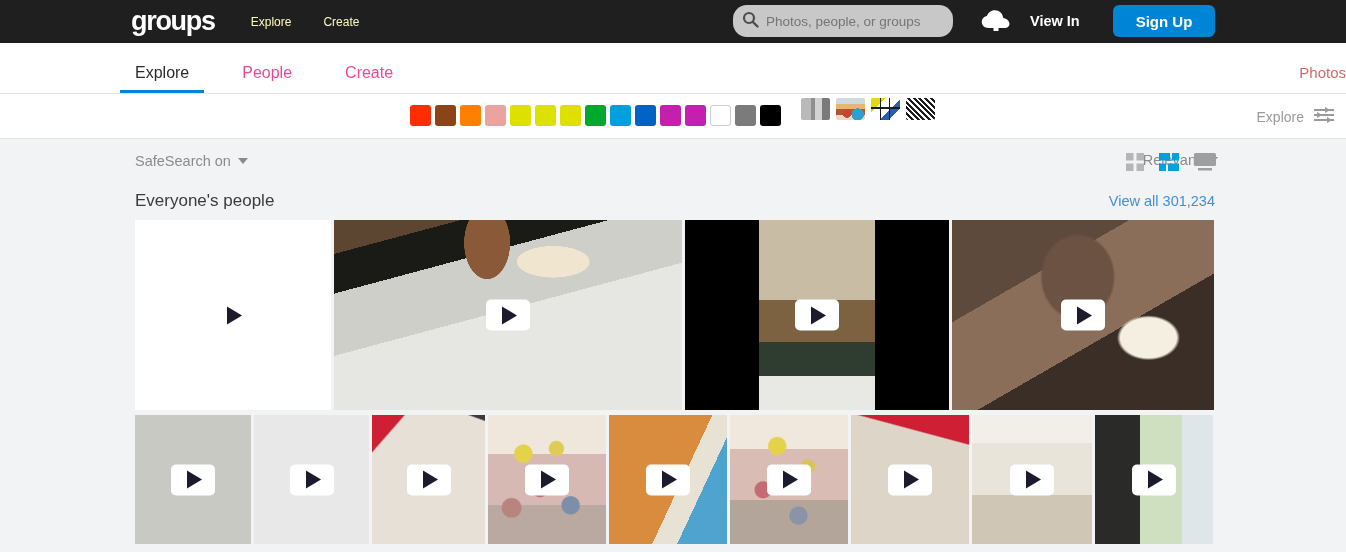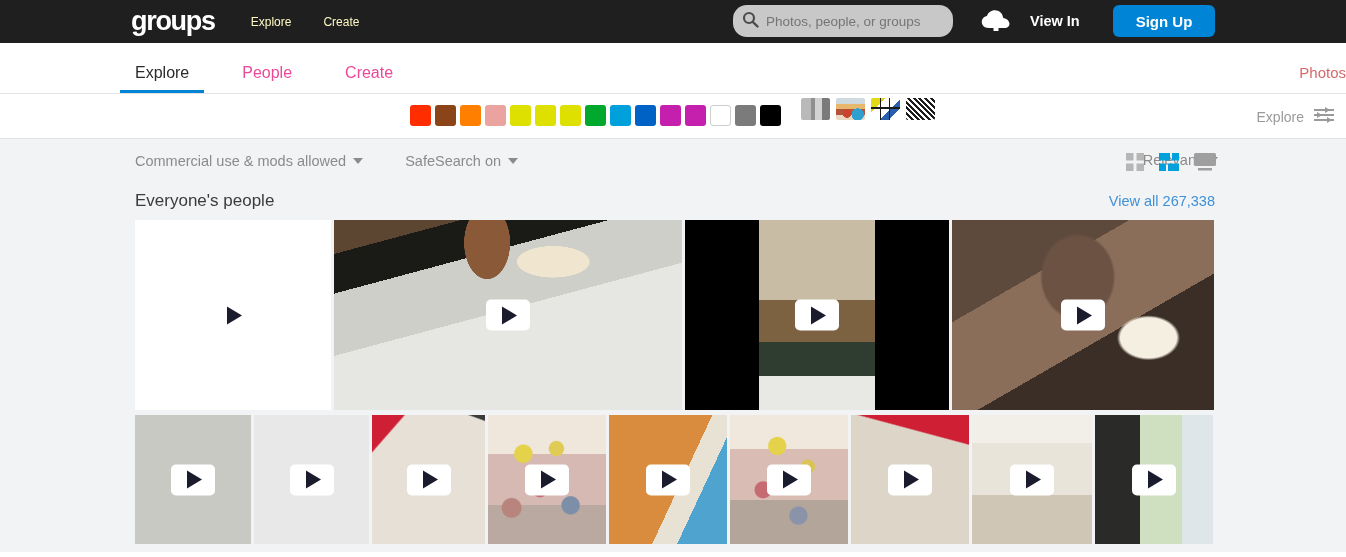--- a/index.html
+++ b/index.html
@@ -363,24 +363,20 @@
         <line x1="1" y1="13" x2="21" y2="13" stroke="#9a9a9a" stroke-width="2"></line>
         <polygon points="12,0 17,3 12,6" fill="#9a9a9a"></polygon>
         <polygon points="4,5 9,8 4,11" fill="#9a9a9a"></polygon>
         <polygon points="14,10 19,13 14,16" fill="#9a9a9a"></polygon>
       </svg>
     </span>
   </div>
 </div>
 
 <div class="filter-bar">
-  <div class="filter-item">
-    <span>Commercial use &amp; mods allowed</span>
-    <span class="caret"></span>
-  </div>
   <div class="filter-item">
     <span>SafeSearch on</span>
     <span class="caret"></span>
   </div>
 
   <div class="filter-right">
     <span class="sort-item">Relevant</span>
     <span class="caret" style="margin-left:8px"></span>
   </div>
 
@@ -407,21 +403,21 @@
         <rect x="4" y="15" width="14" height="2.5" fill="#9f9f9f"></rect>
       </svg>
     </span>
   </div>
 </div>
 
 <div class="content">
 
   <div class="section-head">
     <span class="section-title">Everyone's people</span>
-    <span class="view-all">View all 267,338</span>
+    <span class="view-all">View all 301,234</span>
   </div>
 
   <div class="grid-row row1">
     <div class="tile art-blank" style="width:196px;height:190px">
       <div class="play-badge bare">
           <span class="play-tri"></span>
         </div>
     </div>
     <div class="tile art-hands" style="width:348px;height:190px">
       <div class="play-badge">

